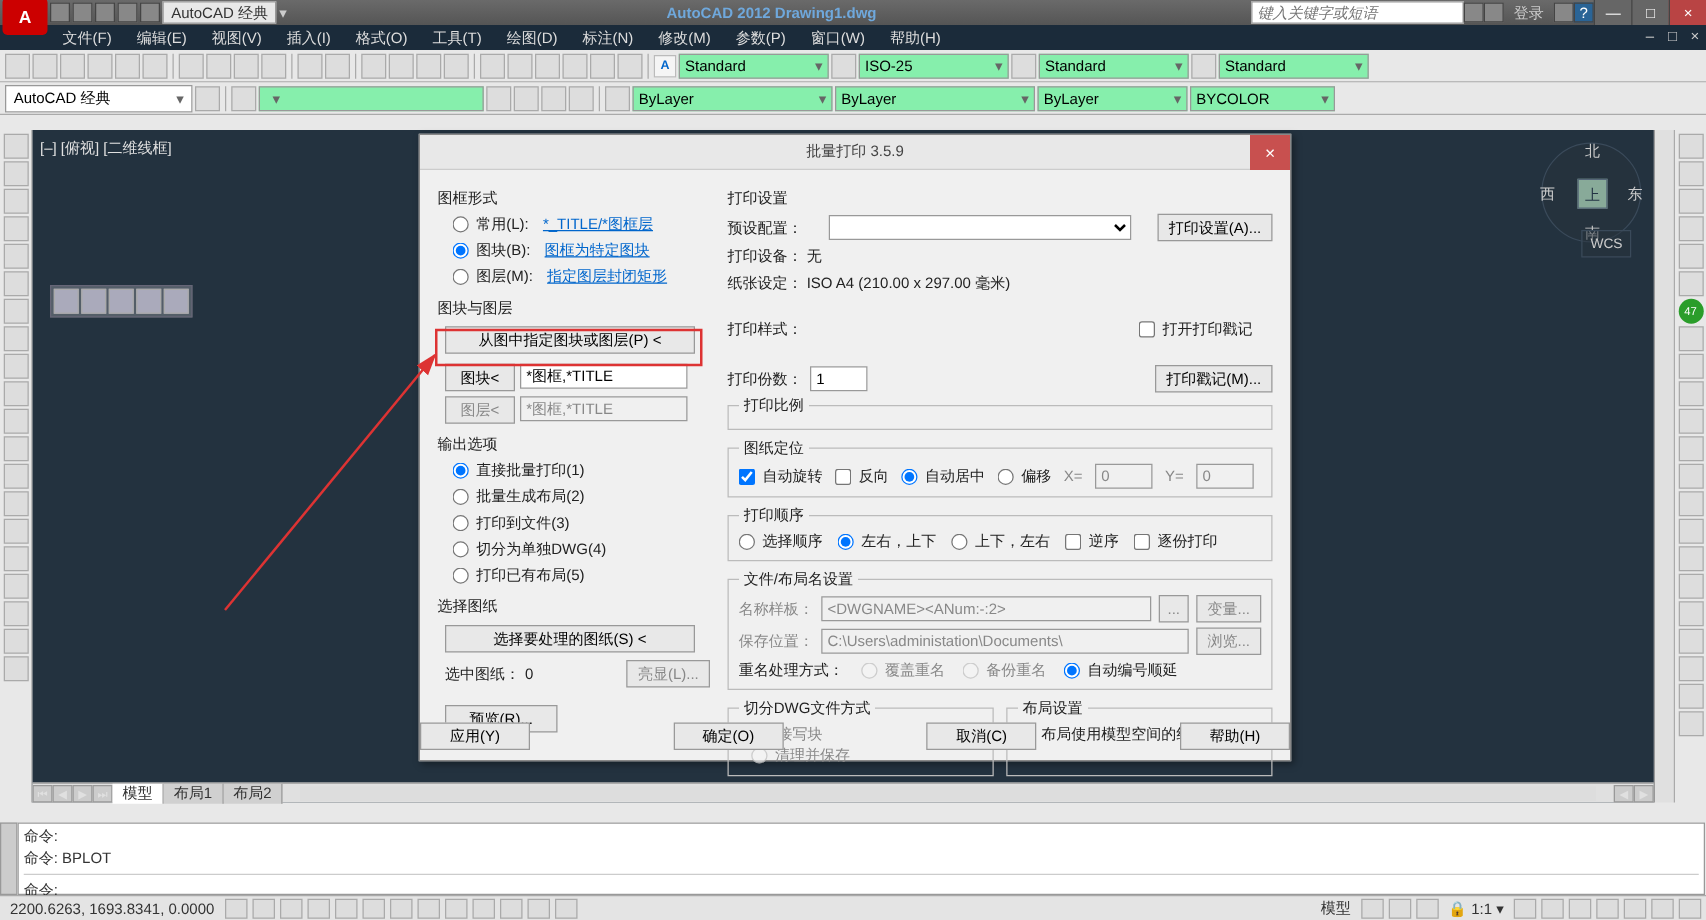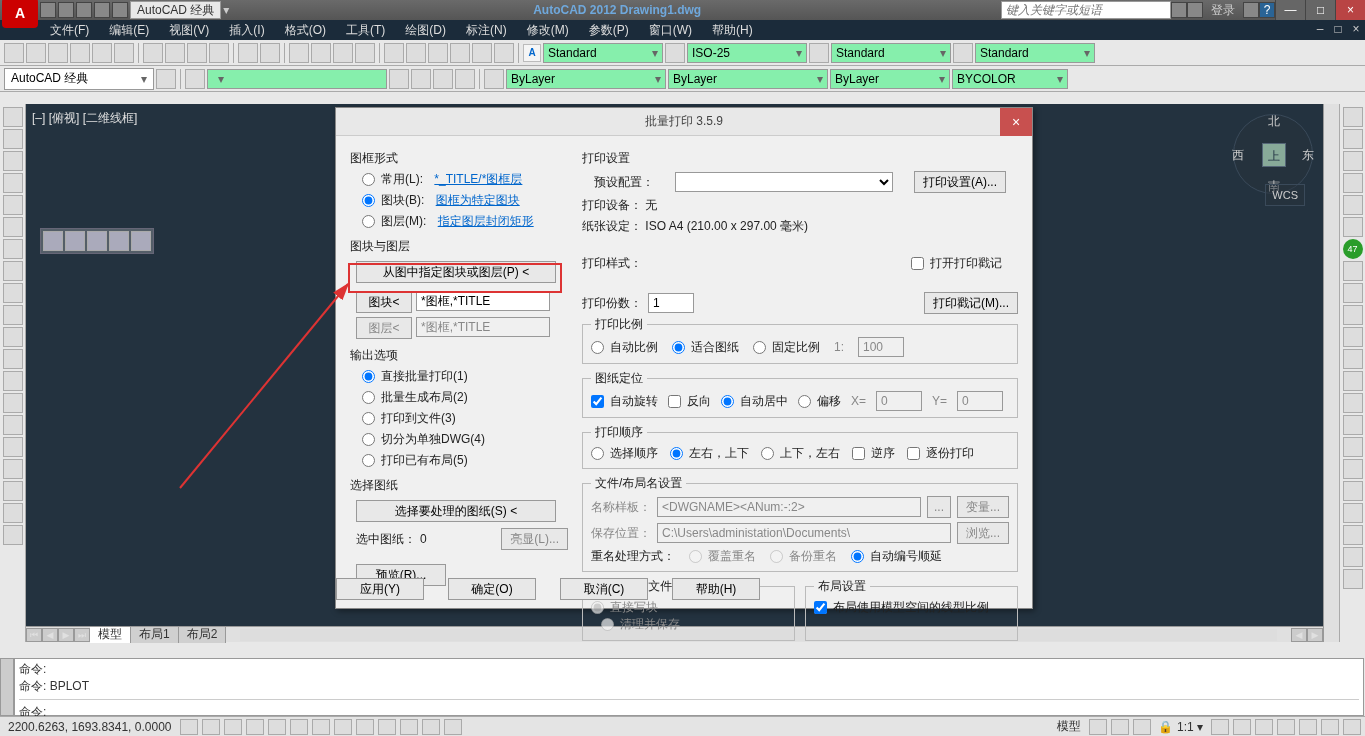--- a/index.html
+++ b/index.html
@@ -72,21 +72,21 @@
 .btn { height:22px; background:#e8e8e8; border:1px solid #999; padding:0 8px; display:inline-flex; align-items:center; justify-content:center;}
 .txt { height:20px; background:#fff; border:1px solid #999; padding:0 4px; }
 .txt.ro { background:#f0f0f0; color:#888;}
 .small { width:46px;}
 fieldset { border:1px solid #bbb; padding:4px 8px 6px 8px; margin-bottom:6px;}
 legend { padding:0 4px;}
 
 .highlight-box { position:absolute; left:348px; top:263px; width:214px; height:30px; border:2px solid #d33; z-index:25; pointer-events:none;}
 .arrow-svg { position:absolute; left:170px; top:278px; z-index:24; pointer-events:none;}
 
-.dlg-foot { position:absolute; bottom:8px; left:0; right:0; display:flex; justify-content:flex-start; gap:24px;}
+.dlg-foot { position:absolute; bottom:8px; left:0; right:0; display:flex; justify-content:space-between; gap:24px;}
 .dlg-foot .btn { width: 88px; }
 
 
 .cmd-area { position:absolute; left:14px; right:1px; bottom:20px; height:58px; background:#fff; border:1px solid #999; font-family:Consolas,monospace; font-size:12px; padding:2px 4px; color:#333;}
 .cmd-area .line{ margin-left:0;}
 .cmdhandle{position:absolute;left:0;bottom:20px;width:14px;height:58px;background:#ccc;border:1px solid #999;}
 .status-bar { position:absolute; left:0; right:0; bottom:0; height:20px; background:#e4e4e4; border-top:1px solid #aaa; display:flex; align-items:center; padding:0 4px; gap:4px; font-size:11px; color:#333;}
 .sb-ico{ width:18px; height:16px; background:#ddd; border:1px solid #aaa;}
 .sb-txt{ padding:0 4px;}
 .status-bar .right{ margin-left:auto; display:flex; gap:4px; align-items:center;}
@@ -333,21 +333,21 @@
         <span>选中图纸：</span>
         <span>0</span>
         <span style="flex:1"></span>
         <button class="btn ro">亮显(L)...</button>
       </div>
       <button class="btn" style="width:90px;margin:14px 0 0 6px">预览(R)...</button>
     </div>
 
     <div class="col col-right">
       <div class="grp-title">打印设置</div>
-      <div style="display:flex;align-items:center;gap:21px;margin:2px 12px">
+      <div style="display:flex;align-items:center;gap:21px;margin:2px 0">
         <span>预设配置：</span>
         <select class="txt" style="flex:1"></select>
         <button class="btn">打印设置(A)...</button>
       </div>
       <div style="margin:2px 0"><span>打印设备：</span> <span>无</span></div>
       <div style="margin:2px 0"><span>纸张设定：</span> <span>ISO A4 (210.00 x 297.00 毫米)</span></div>
       <div style="display:flex;align-items:center;margin:2px 0">
         <span>打印样式：</span>
         <span style="flex:1"></span>
         <label class="chk-row" style="margin:16px">
@@ -357,36 +357,20 @@
       </div>
       <div style="display:flex;align-items:center;gap:6px;margin:2px 0">
         <span>打印份数：</span>
         <input class="txt small" value="1" style="">
         <span style="flex:1"></span>
         <button class="btn">打印戳记(M)...</button>
       </div>
 
       <fieldset>
         <legend>打印比例</legend>
-        <div style="display:flex;gap:14px;align-items:center">
-          <label class="radio-row" style="margin:0">
-              <input type="radio" name="sc" style="">
-              <span>自动比例</span>
-            </label>
-          <label class="radio-row" style="margin:0">
-              <input type="radio" name="sc" checked="" style="">
-              <span>适合图纸</span>
-            </label>
-          <label class="radio-row" style="margin:0">
-              <input type="radio" name="sc" style="">
-              <span>固定比例</span>
-            </label>
-          <span class="ro">1:</span>
-          <input class="txt small ro" value="100" style="">
-        </div>
       </fieldset>
 
       <fieldset>
         <legend>图纸定位</legend>
         <div style="display:flex;gap:10px;align-items:center;flex-wrap:wrap">
           <label class="chk-row" style="margin:0">
               <input type="checkbox" checked="" style="">
               <span>自动旋转</span>
             </label>
           <label class="chk-row" style="margin:0">

